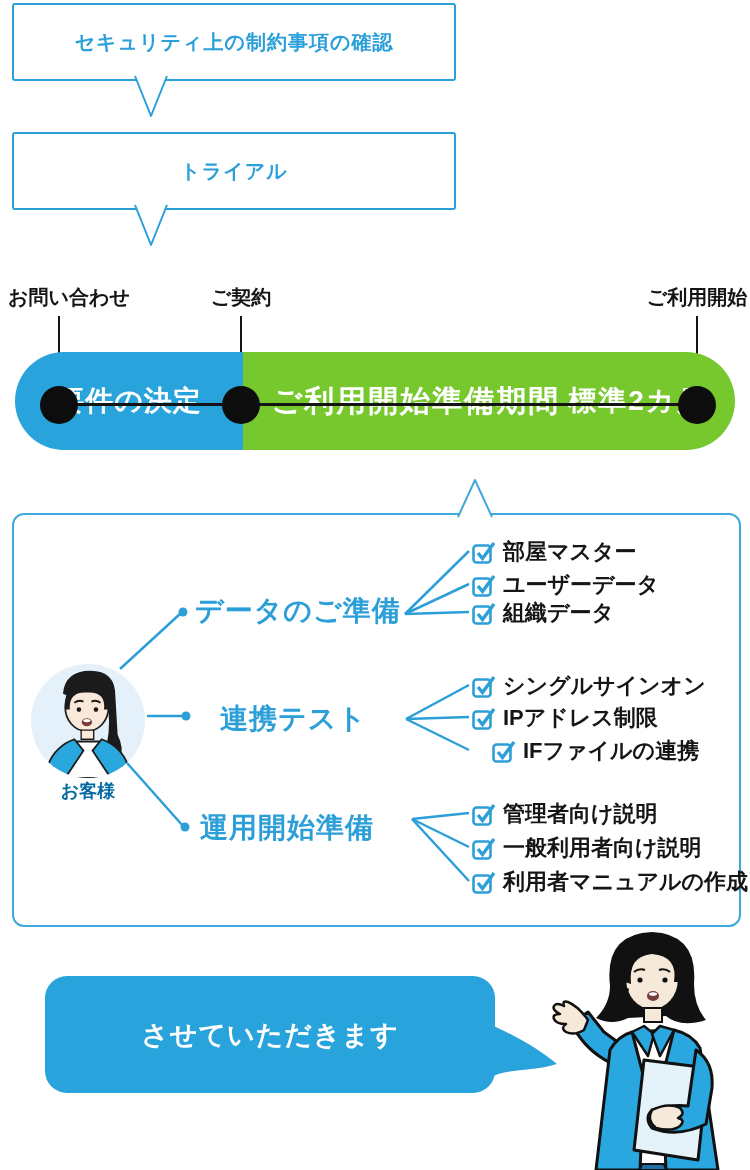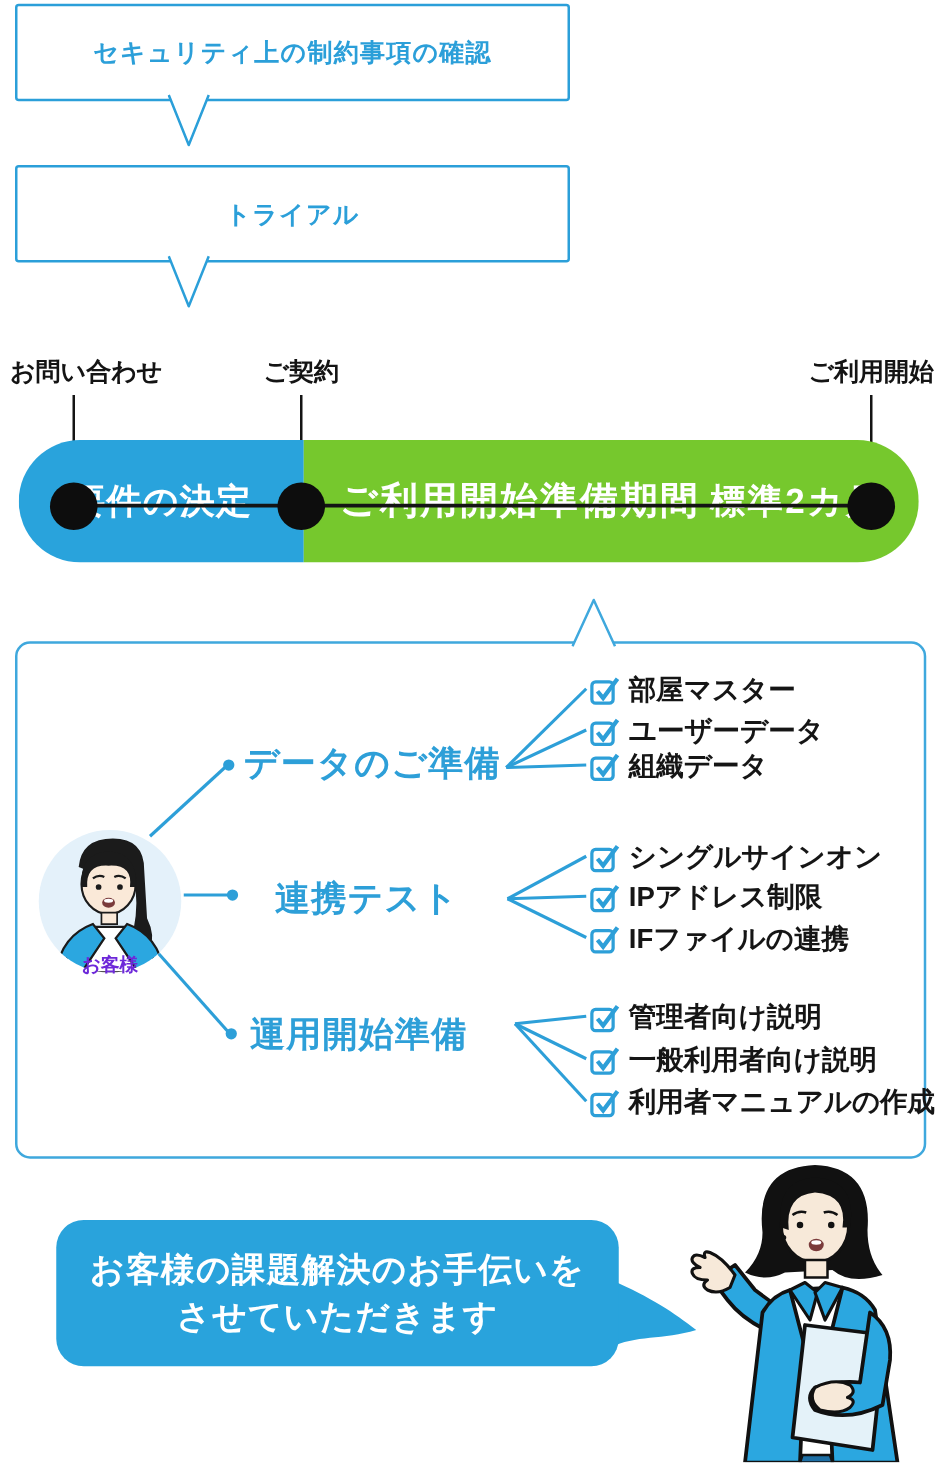--- a/index.html
+++ b/index.html
@@ -29,21 +29,21 @@
   .dot{position:absolute;width:38px;height:38px;border-radius:50%;background:#0d0d0d;top:386px;z-index:3;}
   
   .panel{
     position:absolute;left:12px;top:513px;width:725px;height:410px;background:#fff;
     border:2px solid #3FA8DD;border-radius:12px;z-index:1;
   }
   .avatar{
     position:absolute;left:31px;top:664px;width:114px;height:114px;border-radius:50%;
     background:#E4F1FA;overflow:hidden;z-index:3;
   }
-  .actor{position:absolute;left:88px;top:763px;transform:translateX(-50%);color:#6d28d9;font-size:15px;z-index:3;white-space:nowrap;}
+  .actor{position:absolute;left:88px;top:779px;transform:translateX(-50%);color:#0369a1;font-size:18px;z-index:3;white-space:nowrap;}
   .group-label{position:absolute;color:#2D9FD8;font-size:28px;letter-spacing:1px;z-index:3;white-space:nowrap;}
   .item{position:absolute;display:flex;align-items:center;gap:7px;z-index:3;}
   .item .txt{color:#151515;font-size:22px;white-space:nowrap;text-align:center;}
   .lines{position:absolute;left:0;top:0;width:750px;height:1170px;z-index:2;pointer-events:none;}
   
   .speech{
     position:absolute;left:45px;top:976px;width:450px;height:117px;background:#29A3DC;border-radius:22px;
     color:#fff;display:flex;flex-direction:column;align-items:center;justify-content:center;gap:9px;z-index:2;
   }
   .speech .s1,.speech .s2{font-size:27px;line-height:28px;letter-spacing:1px;white-space:nowrap;}
@@ -169,21 +169,21 @@
       </svg>
     <span class="txt">シングルサインオン</span>
   </div>
   <div class="item" style="left:472px;top:703px;">
     <svg width="24" height="26" viewBox="0 0 24 26">
         <rect x="1.5" y="6.5" width="17" height="17" rx="3" fill="#fff" stroke="#2D9FD8" stroke-width="2.6"></rect>
         <path d="M6,14 L10.5,19.5 L22,4" stroke="#2D9FD8" stroke-width="3.4" fill="none"></path>
       </svg>
     <span class="txt">IPアドレス制限</span>
   </div>
-  <div class="item" style="left:472px;top:736px;">
+  <div class="item" style="left:492px;top:736px;">
     <svg width="24" height="26" viewBox="0 0 24 26">
         <rect x="1.5" y="6.5" width="17" height="17" rx="3" fill="#fff" stroke="#2D9FD8" stroke-width="2.6"></rect>
         <path d="M6,14 L10.5,19.5 L22,4" stroke="#2D9FD8" stroke-width="3.4" fill="none"></path>
       </svg>
     <span class="txt">IFファイルの連携</span>
   </div>
 
   <div class="item" style="left:472px;top:799px;">
     <svg width="24" height="26" viewBox="0 0 24 26">
         <rect x="1.5" y="6.5" width="17" height="17" rx="3" fill="#fff" stroke="#2D9FD8" stroke-width="2.6"></rect>
@@ -200,21 +200,20 @@
   </div>
   <div class="item" style="left:472px;top:867px;">
     <svg width="24" height="26" viewBox="0 0 24 26">
         <rect x="1.5" y="6.5" width="17" height="17" rx="3" fill="#fff" stroke="#2D9FD8" stroke-width="2.6"></rect>
         <path d="M6,14 L10.5,19.5 L22,4" stroke="#2D9FD8" stroke-width="3.4" fill="none"></path>
       </svg>
     <span class="txt">利用者マニュアルの作成</span>
   </div>
 
   <div class="speech">
-    <span class="s1">お客様の課題解決のお手伝いを</span>
     <span class="s2">させていただきます</span>
   </div>
   <svg class="tail" style="left:487px;top:1022px;z-index:1;" width="76" height="62">
     <path d="M2,2 C34,16 52,28 70,42 C44,50 20,46 2,56 Z" fill="#29A3DC"></path>
   </svg>
 
   <svg class="person" viewBox="0 0 202 242">
 
     <path d="M74,140 Q48,130 34,112 L22,96 L40,84 L56,104 Q72,116 84,124 Z" fill="#2BA7E0" stroke="#111" stroke-width="3" stroke-linejoin="round"></path>
 

